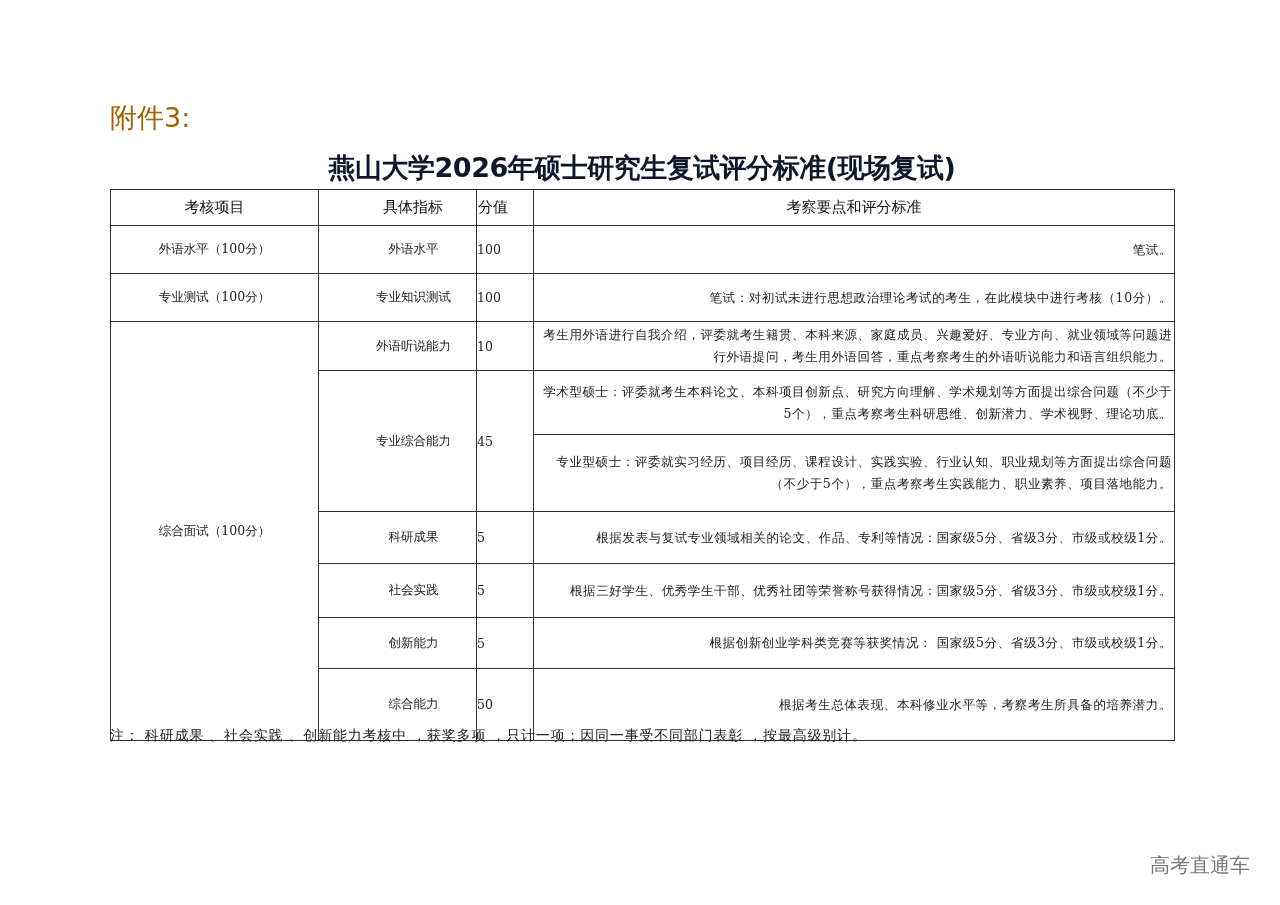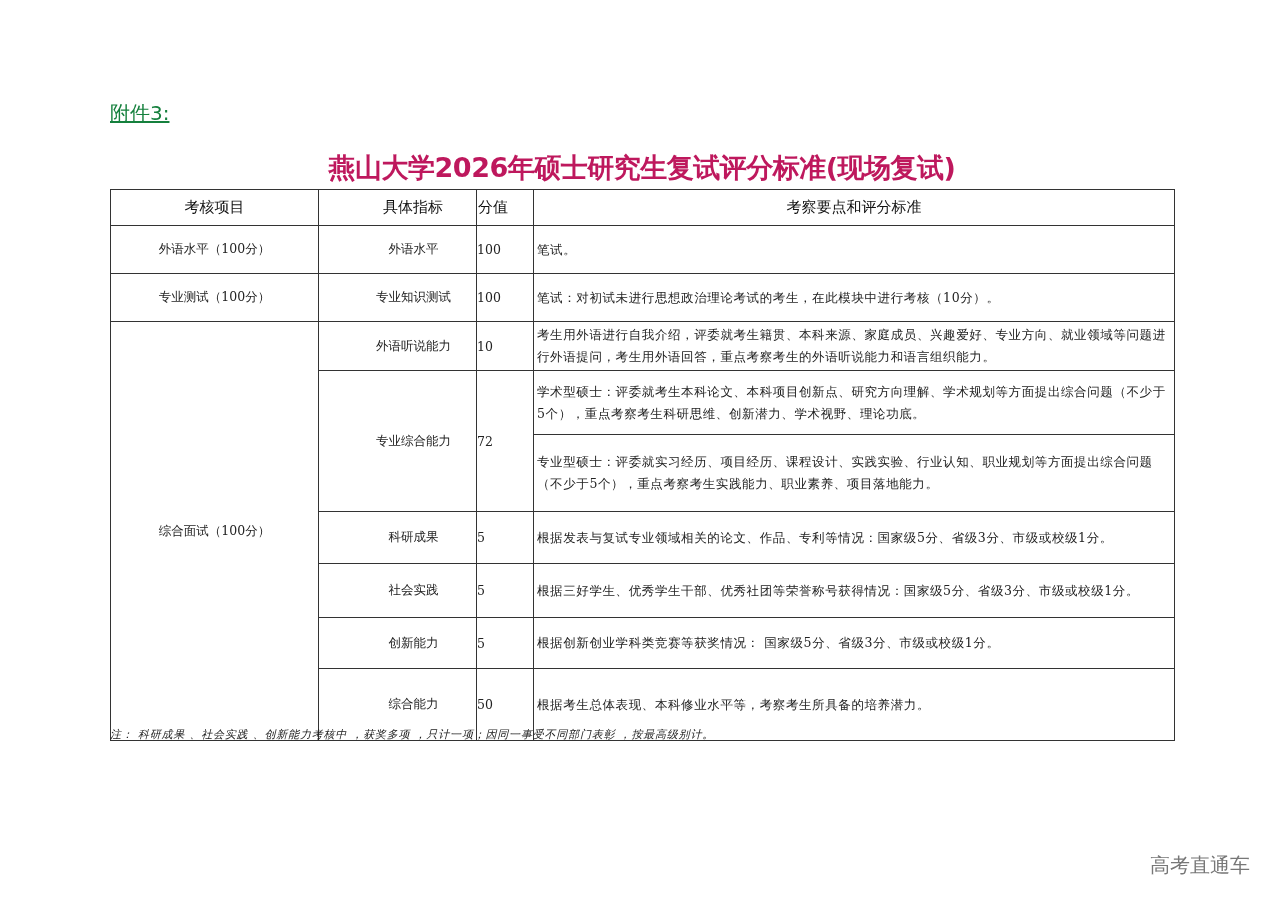--- a/index.html
+++ b/index.html
@@ -1,27 +1,27 @@
 <!DOCTYPE html>
 <html><head>
 <meta charset="utf-8">
 <style>
   html, body { margin: 0; padding: 0; background: #ffffff; }
   body { width: 1280px; height: 905px; position: relative; overflow: hidden; font-family: "DejaVu Serif", "Liberation Serif", serif; color: #222; }
-  .attachment { position: absolute; left: 110px; top: 100px; font-family: "DejaVu Sans", sans-serif; font-size: 20px; color: #15803d; text-decoration: underline; }
-  .title { position: absolute; left: 110px; width: 1064px; top: 150px; text-align: center; font-family: "DejaVu Sans", sans-serif; font-weight: bold; font-size: 27px; color: #be185d; letter-spacing: -0.5px; }
+  .attachment { position: absolute; left: 110px; top: 100px; font-family: "DejaVu Sans", sans-serif; font-size: 27px; color: #a16207; }
+  .title { position: absolute; left: 110px; width: 1064px; top: 150px; text-align: center; font-family: "DejaVu Sans", sans-serif; font-weight: bold; font-size: 27px; color: #0f172a; letter-spacing: -0.5px; }
   table { position: absolute; left: 110px; top: 189px; width: 1065px; border-collapse: collapse; font-size: 12.5px; }
   td, th { border: 1px solid #333; }
   th { font-family: "DejaVu Sans", sans-serif; font-weight: normal; font-size: 15px; height: 33px; color: #111; margin-left: 28px; }
   td { padding: 0; }
   .c1 { width: 205px; text-align: center; }
   .c2 { width: 124px; text-align: center; padding-left: 32px; }
   .c3 { width: 54px; text-align: left; }
-  .c4 { text-align: left; padding: 0 2px 0 3px; line-height: 22px; letter-spacing: 0.6px; }
-  .note { position: absolute; left: 110px; top: 727px; font-size: 11px; letter-spacing: 0.8px; color: #222; font-style: italic; }
+  .c4 { text-align: right; padding: 0 2px 0 3px; line-height: 22px; letter-spacing: 0.6px; }
+  .note { position: absolute; left: 110px; top: 727px; font-size: 14px; letter-spacing: 0.8px; color: #222; }
   .watermark { position: absolute; right: 30px; top: 852px; font-family: "DejaVu Sans", sans-serif; font-size: 20px; color: #777; }
 </style>
 </head>
 <body>
 
 <div class="attachment">附件3:</div>
 <div class="title">燕山大学2026年硕士研究生复试评分标准(现场复试)</div>
 
 <table>
   <tbody>
@@ -44,21 +44,21 @@
     <td class="c4">笔试：对初试未进行思想政治理论考试的考生，在此模块中进行考核（10分）。</td>
   </tr>
   <tr style="height:49px">
     <td class="c1" rowspan="8">综合面试（100分）</td>
     <td class="c2">外语听说能力</td>
     <td class="c3">10</td>
     <td class="c4">考生用外语进行自我介绍，评委就考生籍贯、本科来源、家庭成员、兴趣爱好、专业方向、就业领域等问题进行外语提问，考生用外语回答，重点考察考生的外语听说能力和语言组织能力。</td>
   </tr>
   <tr style="height:64px">
     <td class="c2" rowspan="2">专业综合能力</td>
-    <td class="c3" rowspan="2">72</td>
+    <td class="c3" rowspan="2">45</td>
     <td class="c4">学术型硕士：评委就考生本科论文、本科项目创新点、研究方向理解、学术规划等方面提出综合问题（不少于5个），重点考察考生科研思维、创新潜力、学术视野、理论功底。</td>
   </tr>
   <tr style="height:77px">
     <td class="c4">专业型硕士：评委就实习经历、项目经历、课程设计、实践实验、行业认知、职业规划等方面提出综合问题（不少于5个），重点考察考生实践能力、职业素养、项目落地能力。</td>
   </tr>
   <tr style="height:52px">
     <td class="c2">科研成果</td>
     <td class="c3">5</td>
     <td class="c4">根据发表与复试专业领域相关的论文、作品、专利等情况：国家级5分、省级3分、市级或校级1分。</td>
   </tr>

